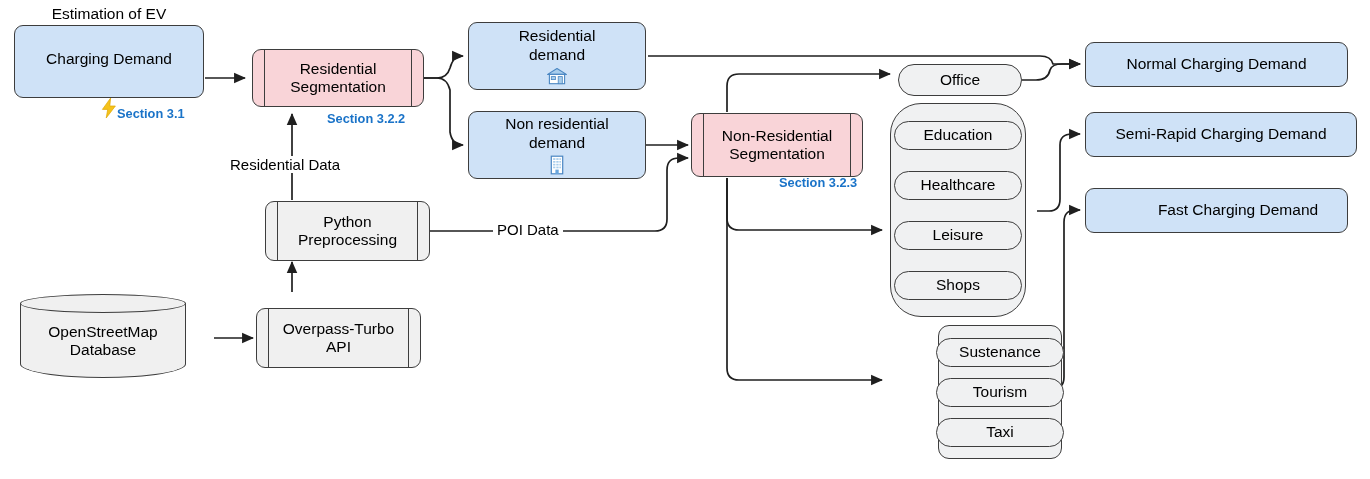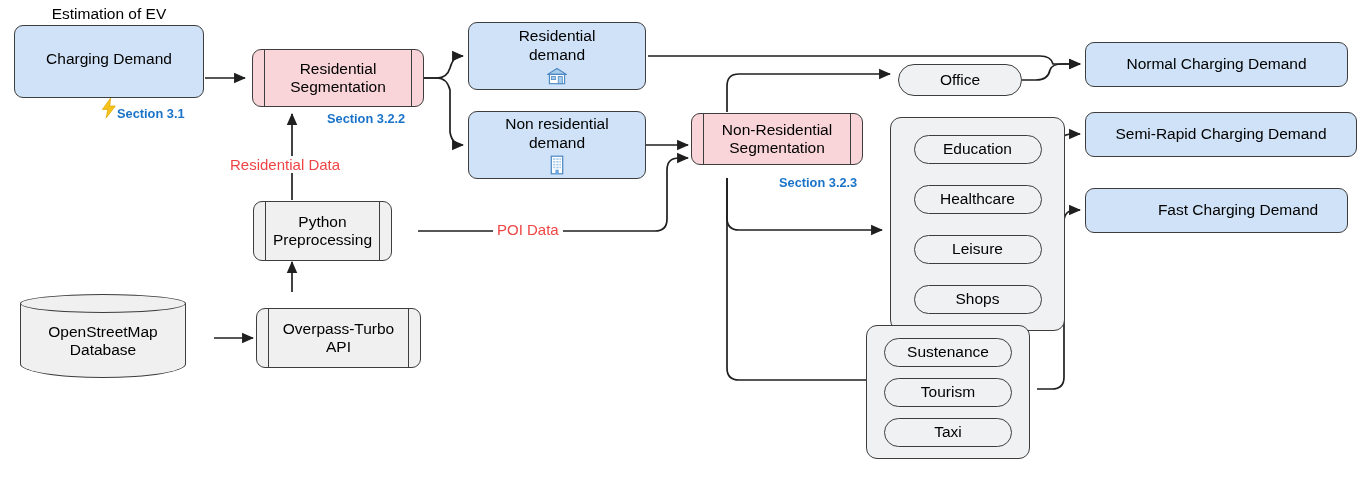--- a/index.html
+++ b/index.html
@@ -140,21 +140,21 @@
     position: absolute;
     font-size: 12.8px;
     font-weight: bold;
     color: #1a73c8;
     white-space: nowrap;
     z-index: 3;
   }
   .edge-label {
     position: absolute;
     font-size: 15px;
-    color: #ef4444;
+    color: #000000;
     background: #ffffff;
     padding: 0 4px;
     white-space: nowrap;
     z-index: 3;
   }
   .node-icon {
     display: block;
     margin-top: 3px;
     line-height: 0;
   }
@@ -252,27 +252,27 @@
             <rect x="11.4" y="8.8" width="1.5" height="1.7"></rect>
           <rect x="5.1" y="11.6" width="2.3" height="1.7"></rect>
             <rect x="8.3" y="11.6" width="2.3" height="1.7"></rect>
             <rect x="11.4" y="11.6" width="1.5" height="1.7"></rect>
         </g>
         <rect x="7.4" y="14.6" width="3.3" height="4.2" fill="#6aa6dd"></rect>
       </svg>
     </span>
   </div>
 
-  <div class="node pink-proc" style="left:691px; top:113px; width:172px; height:52px;">
+  <div class="node pink-proc" style="left:691px; top:113px; width:172px; height:64px;">
     <span>Non-Residential</span>
     <span>Segmentation</span>
   </div>
   <div class="section-label" style="left:779px; top:175px;">Section 3.2.3</div>
 
-  <div class="node gray-proc" style="left:253px; top:201px; width:139px; height:60px;">
+  <div class="node gray-proc" style="left:265px; top:201px; width:165px; height:60px;">
     <span>Python</span>
     <span>Preprocessing</span>
   </div>
 
   <div class="node gray-proc" style="left:256px; top:308px; width:165px; height:60px;">
     <span>Overpass-Turbo</span>
     <span>API</span>
   </div>
 
   <div class="cylinder" style="left:20px; top:294px; width:166px; height:84px;">
@@ -281,36 +281,36 @@
     <div class="cyl-label">
       <span>OpenStreetMap</span>
       <span>Database</span>
     </div>
   </div>
 
   <div class="pill pill-standalone" style="left:898px; top:64px; width:124px; height:32px;align-items:center;">
     <span>Office</span>
   </div>
 
-  <div class="group-box" style="left:890px; top:117px; width:175px; height:214px;">
+  <div class="group-box" style="left:890px; top:103px; width:136px; height:214px;border-radius:31px;">
     <div class="pill">
       <span>Education</span>
     </div>
     <div class="pill">
       <span>Healthcare</span>
     </div>
     <div class="pill">
       <span>Leisure</span>
     </div>
     <div class="pill">
       <span>Shops</span>
     </div>
   </div>
 
-  <div class="group-box" style="left:866px; top:325px; width:164px; height:134px;">
+  <div class="group-box" style="left:938px; top:325px; width:124px; height:134px;">
     <div class="pill">
       <span>Sustenance</span>
     </div>
     <div class="pill">
       <span>Tourism</span>
     </div>
     <div class="pill">
       <span>Taxi</span>
     </div>
   </div>

